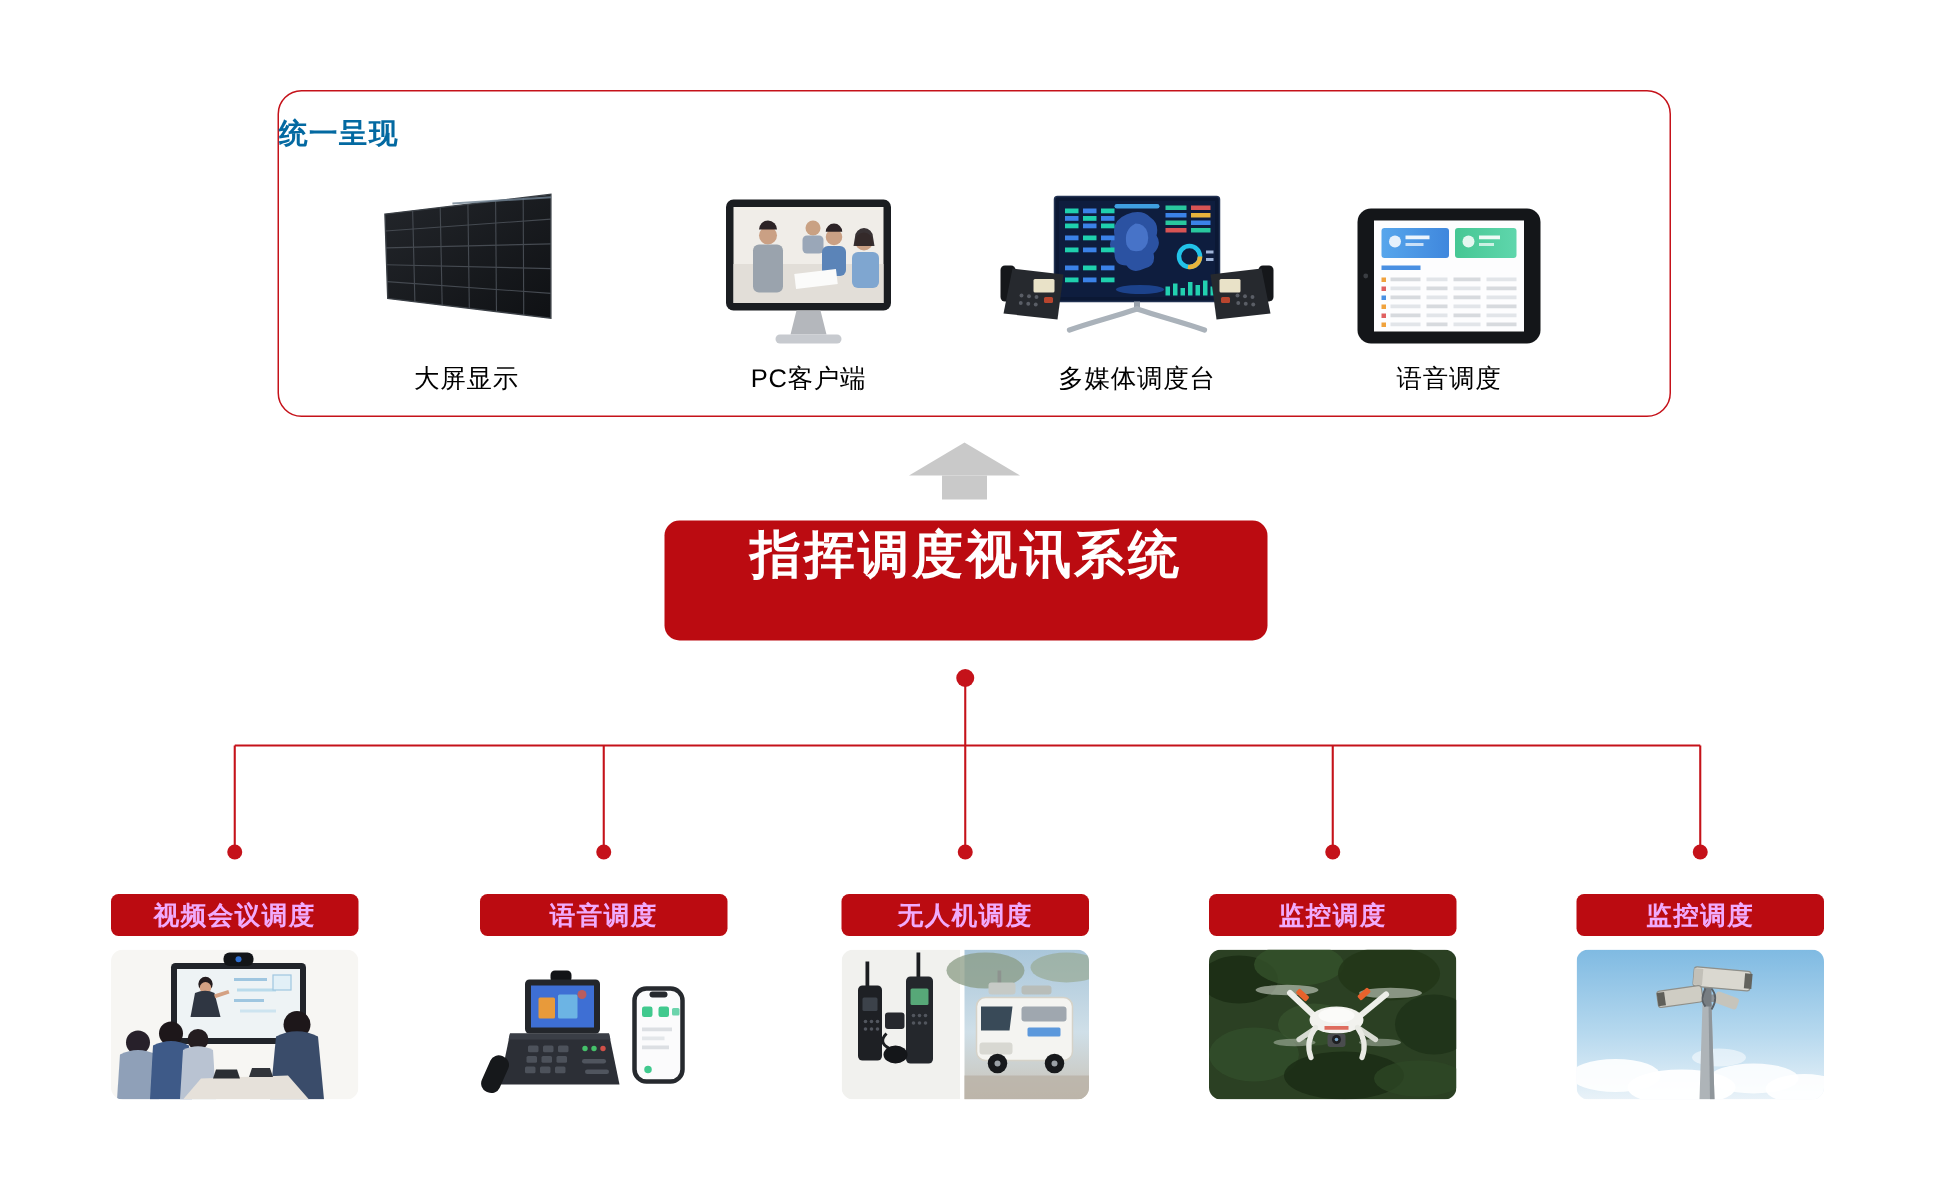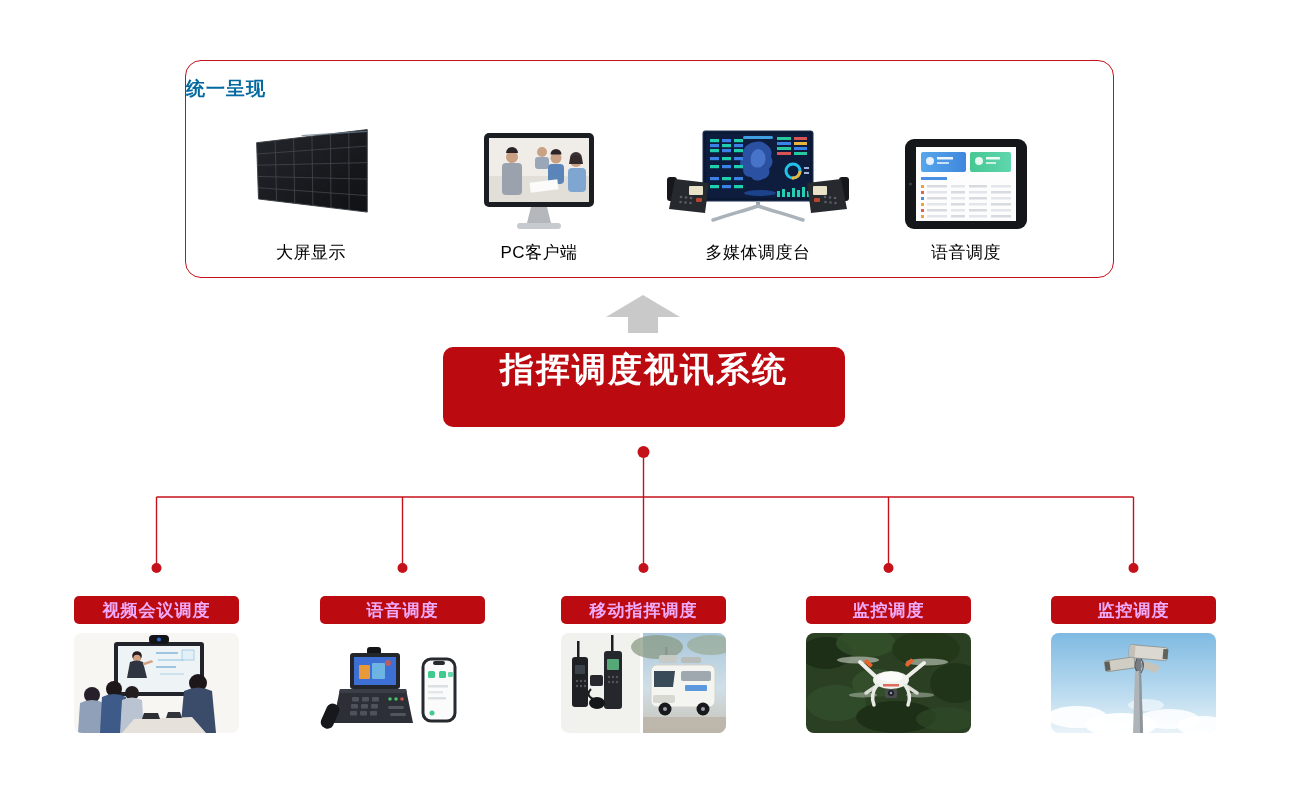--- a/index.html
+++ b/index.html
@@ -337,21 +337,21 @@
         <rect x="128" y="39" width="5" height="5" rx="1" fill="#6cd4ac"></rect>
         <rect x="108" y="52" width="20" height="2.5" fill="#dcdfe3"></rect>
         <rect x="108" y="58" width="15" height="2.5" fill="#e4e7ea"></rect>
         <rect x="108" y="64" width="18" height="2.5" fill="#dcdfe3"></rect>
         <circle cx="112" cy="80" r="2.5" fill="#41c98e"></circle>
       </svg>
     </div>
   </div>
 
   <div class="branch" id="br3">
-    <div class="branch-label">移动指挥调度</div>
+    <div class="branch-label">无人机调度</div>
     <div class="branch-photo">
       <svg width="165" height="100" viewBox="0 0 165 100">
         <defs>
           <linearGradient id="vanSky" x1="0" y1="0" x2="0" y2="1">
             <stop offset="0" stop-color="#a9c6da"></stop>
               <stop offset="0.55" stop-color="#cfdfe8"></stop>
               <stop offset="1" stop-color="#c9c2b6"></stop>
           </linearGradient>
         </defs>
         <rect width="165" height="100" fill="#ffffff"></rect>

